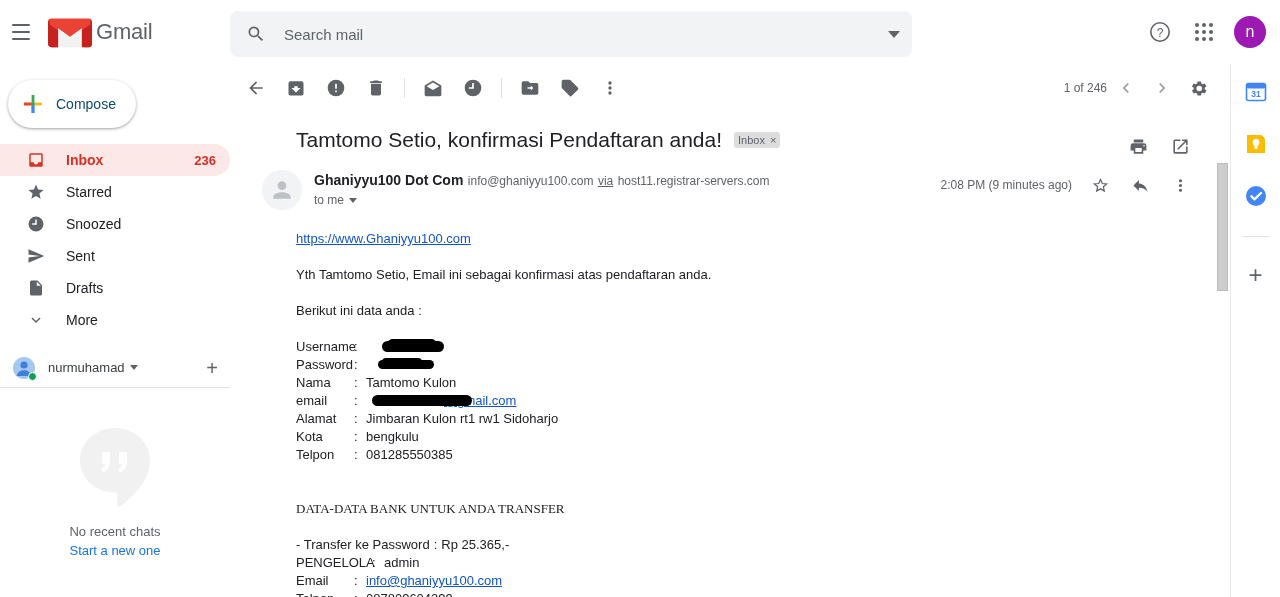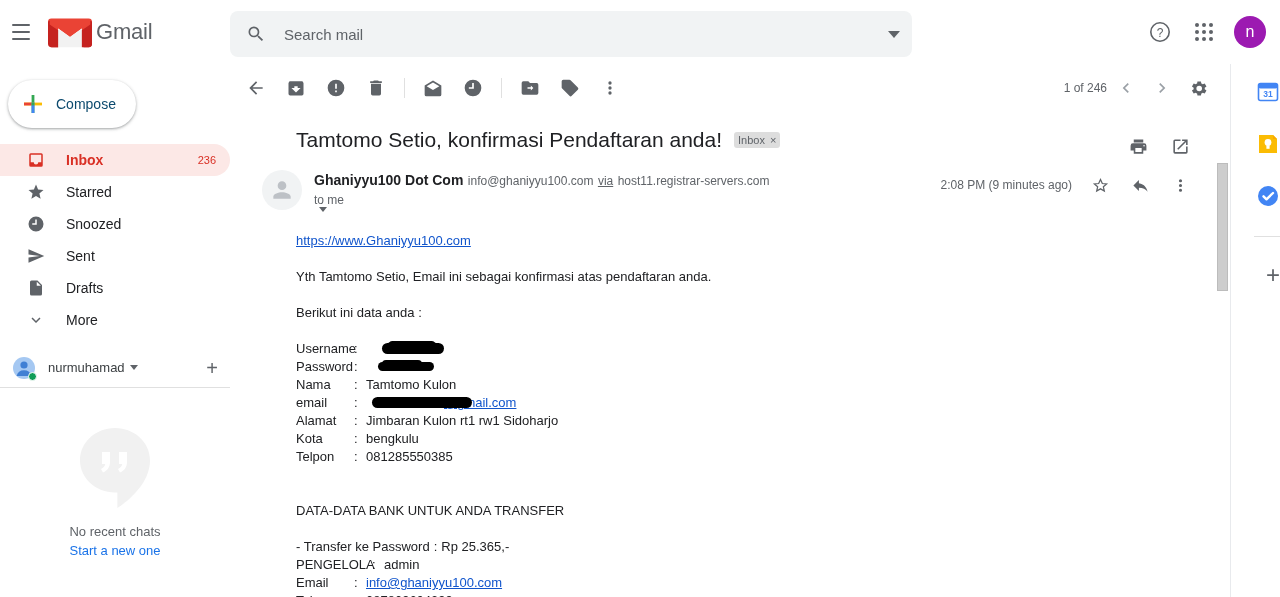--- a/index.html
+++ b/index.html
@@ -69,21 +69,21 @@
 
   .nav { margin-top: 16px; }
   .nav-item {
     height: 32px; display: flex; align-items: center;
     border-radius: 0 16px 16px 0; padding-left: 26px; padding-right: 14px;
     font-size: 14px; color: #202124; cursor: pointer; margin-bottom: 0px;
   }
   .nav-item.active { background: #fce8e6; color: #d93025; font-weight: bold; }
   .nav-ico { width: 20px; height: 20px; margin-right: 20px; flex: none; display: flex; align-items: center; justify-content: center; }
   .nav-label { flex: 1; }
-  .nav-count { font-size: 11px; font-weight: normal; }
+  .nav-count { font-size: 13px; font-weight: bold; }
 
   .hangouts-head {
     margin-top: 12px; height: 40px; display: flex; align-items: center;
     padding-left: 12px; padding-right: 12px; border-bottom: 1px solid #e0e0e0;
   }
   .hangouts-avatar { width: 24px; height: 24px; position: relative; margin-right: 12px; flex: none; }
   .dot-online { position: absolute; right: -1px; bottom: -1px; width: 9px; height: 9px; border-radius: 50%; background: #0f9d58; border: 1.5px solid #fff; }
   .hangouts-name { font-size: 13px; color: #3c4043; }
   .hangouts-caret { margin-left: 5px; width: 0; height: 0; border-left: 4px solid transparent; border-right: 4px solid transparent; border-top: 5px solid #5f6368; display:inline-block; }
   .hangouts-add { margin-left: auto; font-size: 20px; color: #5f6368; cursor: pointer; line-height: 1; }
@@ -115,41 +115,41 @@
 
   .sender-row { display: flex; padding: 14px 0 0 32px; position: relative; }
   .sender-avatar {
     width: 40px; height: 40px; border-radius: 50%; background: #f1f3f4;
     display: flex; align-items: center; justify-content: center; flex: none; margin-right: 12px; margin-top: 2px;
   }
   .sender-lines { padding-top: 3px; }
   .sender-name { font-size: 14px; font-weight: bold; color: #202124; }
   .sender-email, .sender-via, .sender-host { font-size: 12px; color: #5f6368; }
   .sender-via { text-decoration: underline; }
-  .to-me { font-size: 12px; color: #5f6368; margin-top: 4px; display: flex; align-items: flex-start; flex-direction: column; }
+  .to-me { font-size: 12px; color: #5f6368; margin-top: 4px; display: flex; align-items: center; }
   .to-caret { margin-left: 5px; width: 0; height: 0; border-left: 4px solid transparent; border-right: 4px solid transparent; border-top: 5px solid #5f6368; }
   .msg-meta { position: absolute; right: 28px; top: 13px; display: flex; align-items: center; }
   .msg-date { font-size: 12px; color: #5f6368; margin-right: 10px; }
 
   .body { padding: 20px 0 0 66px; font-size: 13px; line-height: 18px; color: #202124; }
   .body a { color: #1155cc; }
   .body .blk { margin-bottom: 18px; }
   .datatable { font-size: 13px; line-height: 17.8px; }
   .drow { display: flex; position: relative; height: 18px; }
   .dkey { width: 50px; flex: none; }
   .dkey.w60 { width: 58px; }
   .dsep { width: 12px; flex: none; }
   .redact { position: absolute; background: #000; border-radius: 7px; }
-  .section-title { margin-top: 36px; margin-bottom: 18px; }
+  .section-title { margin-top: 36px; margin-bottom: 18px; font-family: Liberation Serif, serif; }
 
   .scrollbar-track { position: absolute; right: 0; top: 48px; width: 15px; height: 485px; background: #fff; }
   .scrollbar-thumb { position: absolute; right: 2px; top: 3px; width: 11px; height: 128px; background: #cdcdcd; border: 1px solid #bcbcbc; }
 
   
-  .rail { position: absolute; right: 0; top: 64px; width: 50px; height: 533px; background: #fff; border-left: 1px solid #e8eaed; display: flex; flex-direction: column; align-items: flex-end; padding-top: 16px; }
+  .rail { position: absolute; right: 0; top: 64px; width: 50px; height: 533px; background: #fff; border-left: 1px solid #e8eaed; display: flex; flex-direction: column; align-items: center; padding-top: 16px; }
   .rail-ico { width: 24px; height: 24px; margin-bottom: 28px; cursor: pointer; }
   .rail-div { width: 26px; height: 1px; background: #e0e0e0; margin-bottom: 26px; }
   .rail-plus { font-size: 24px; color: #5f6368; cursor: pointer; line-height: 1; }
 </style>
 </head>
 <body>
 
 <div class="app">
 
   <div class="header">

